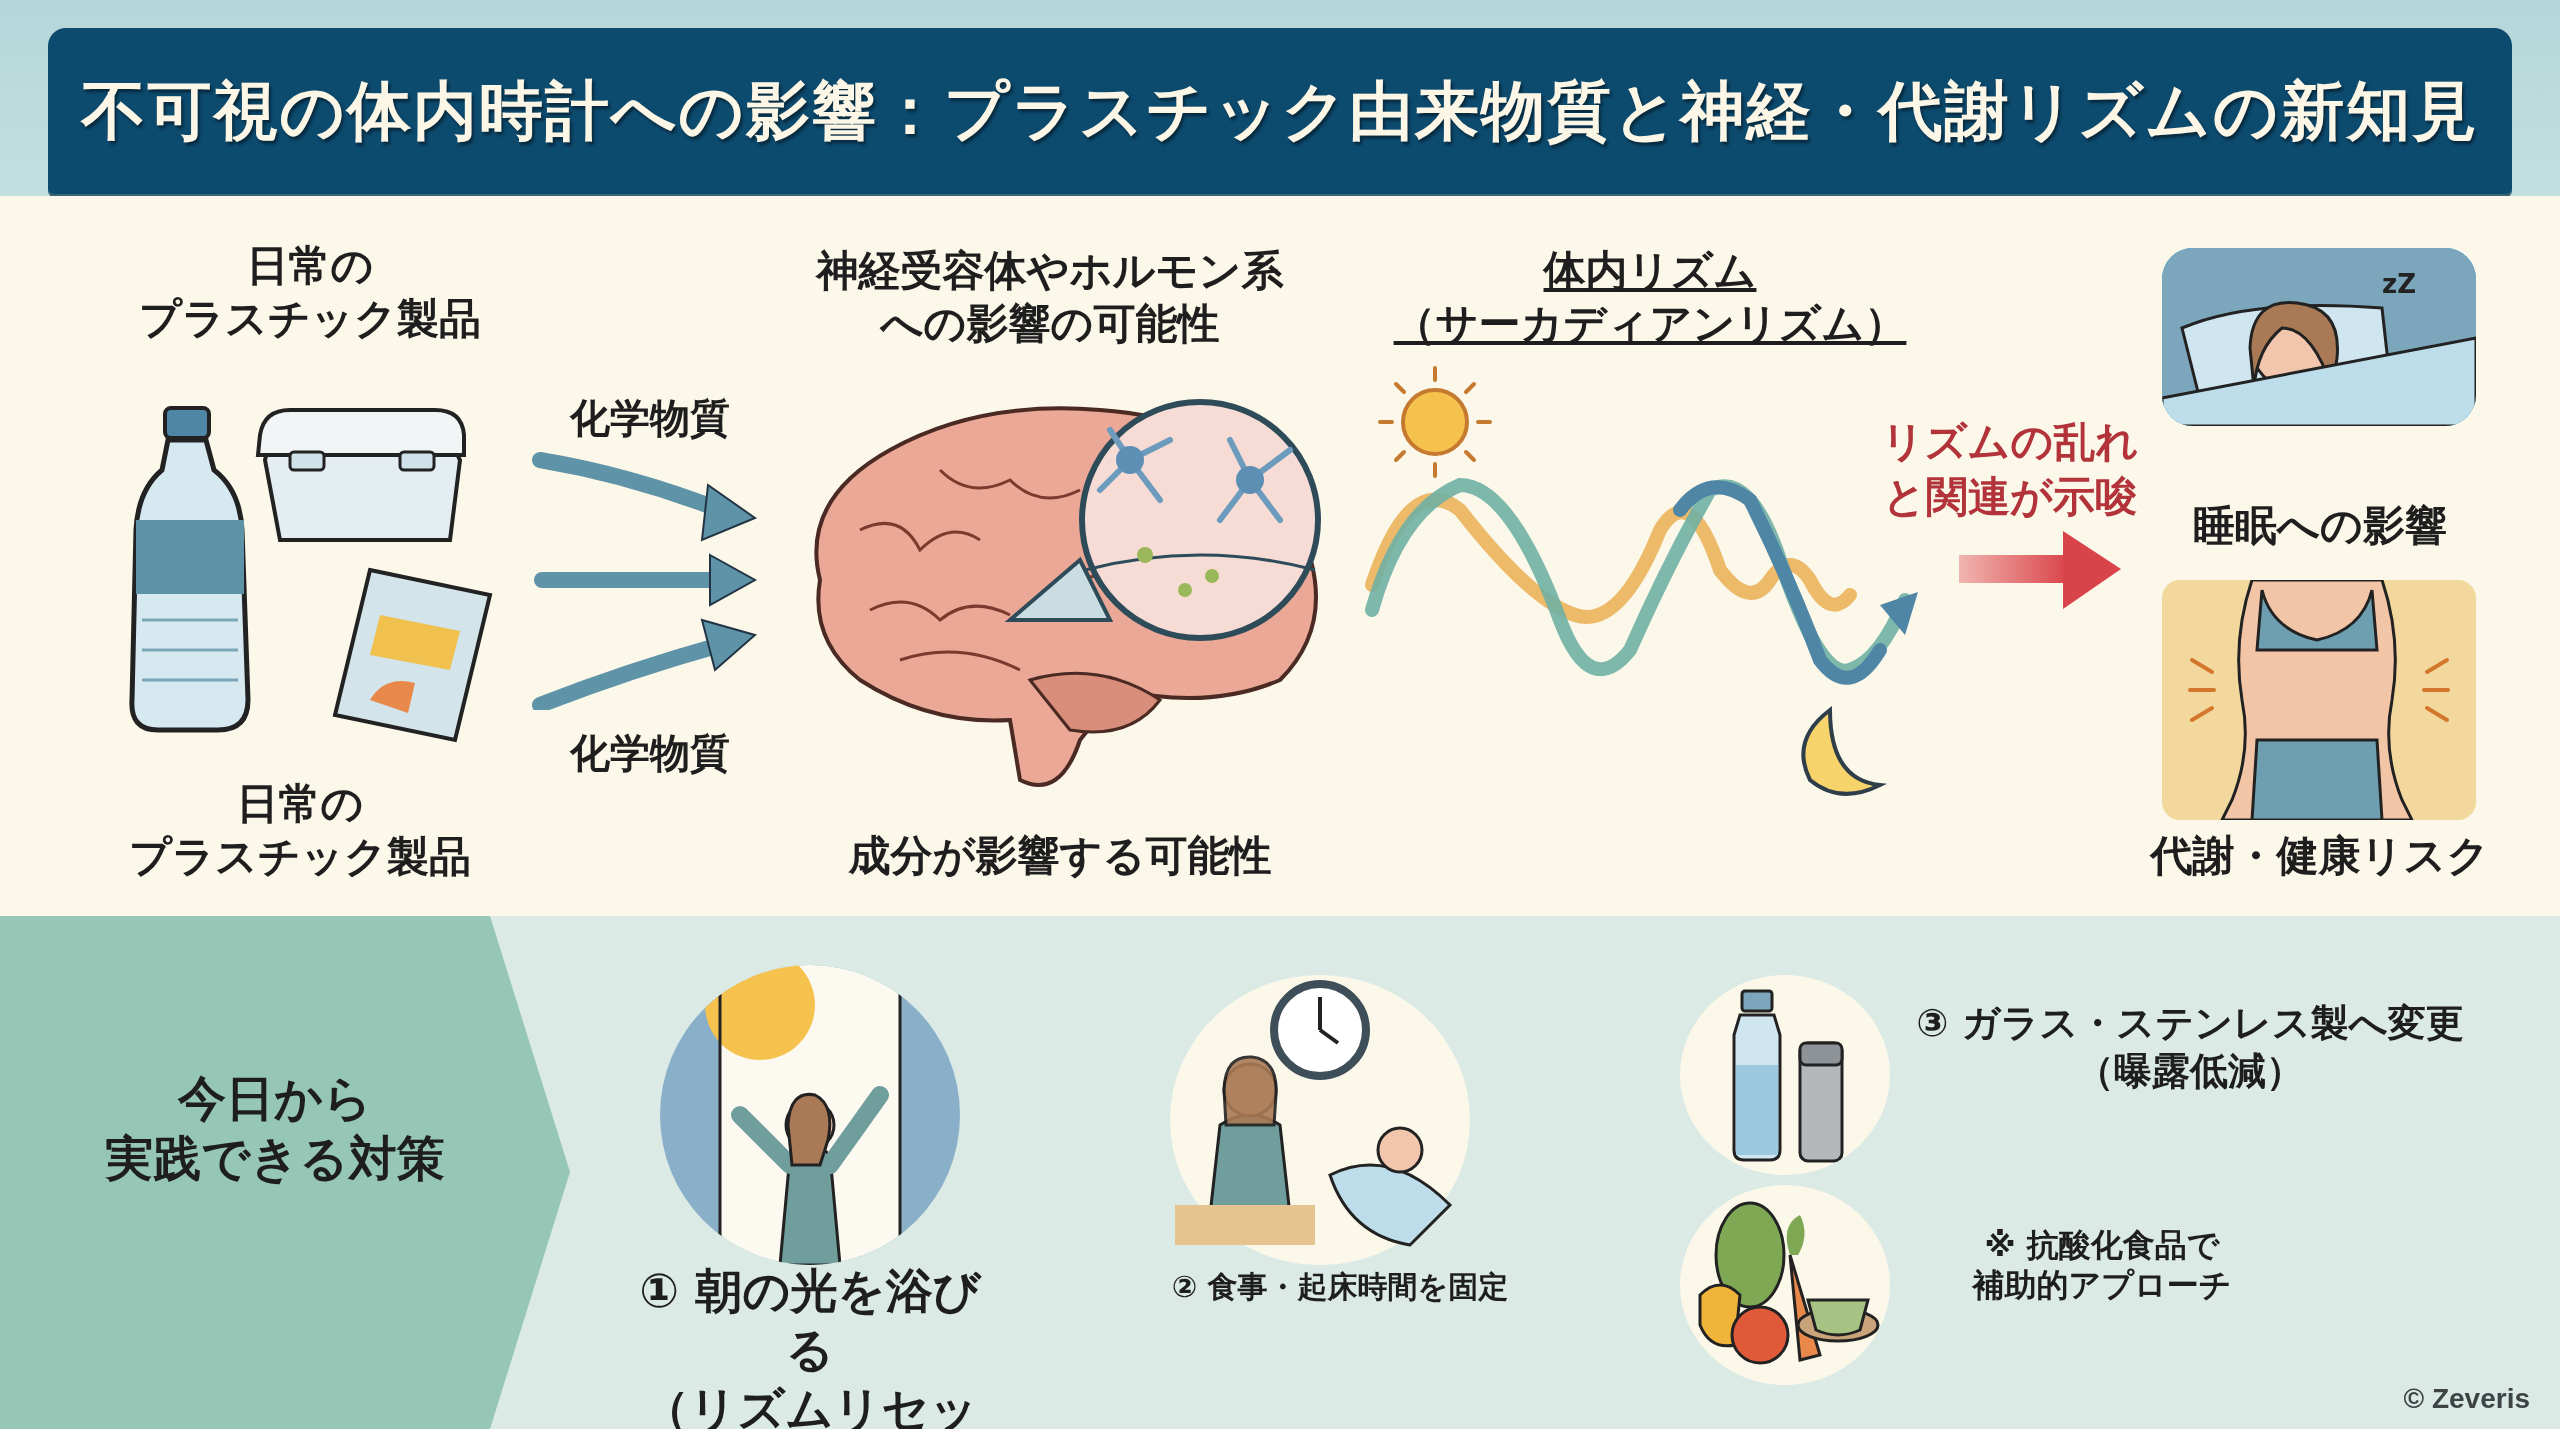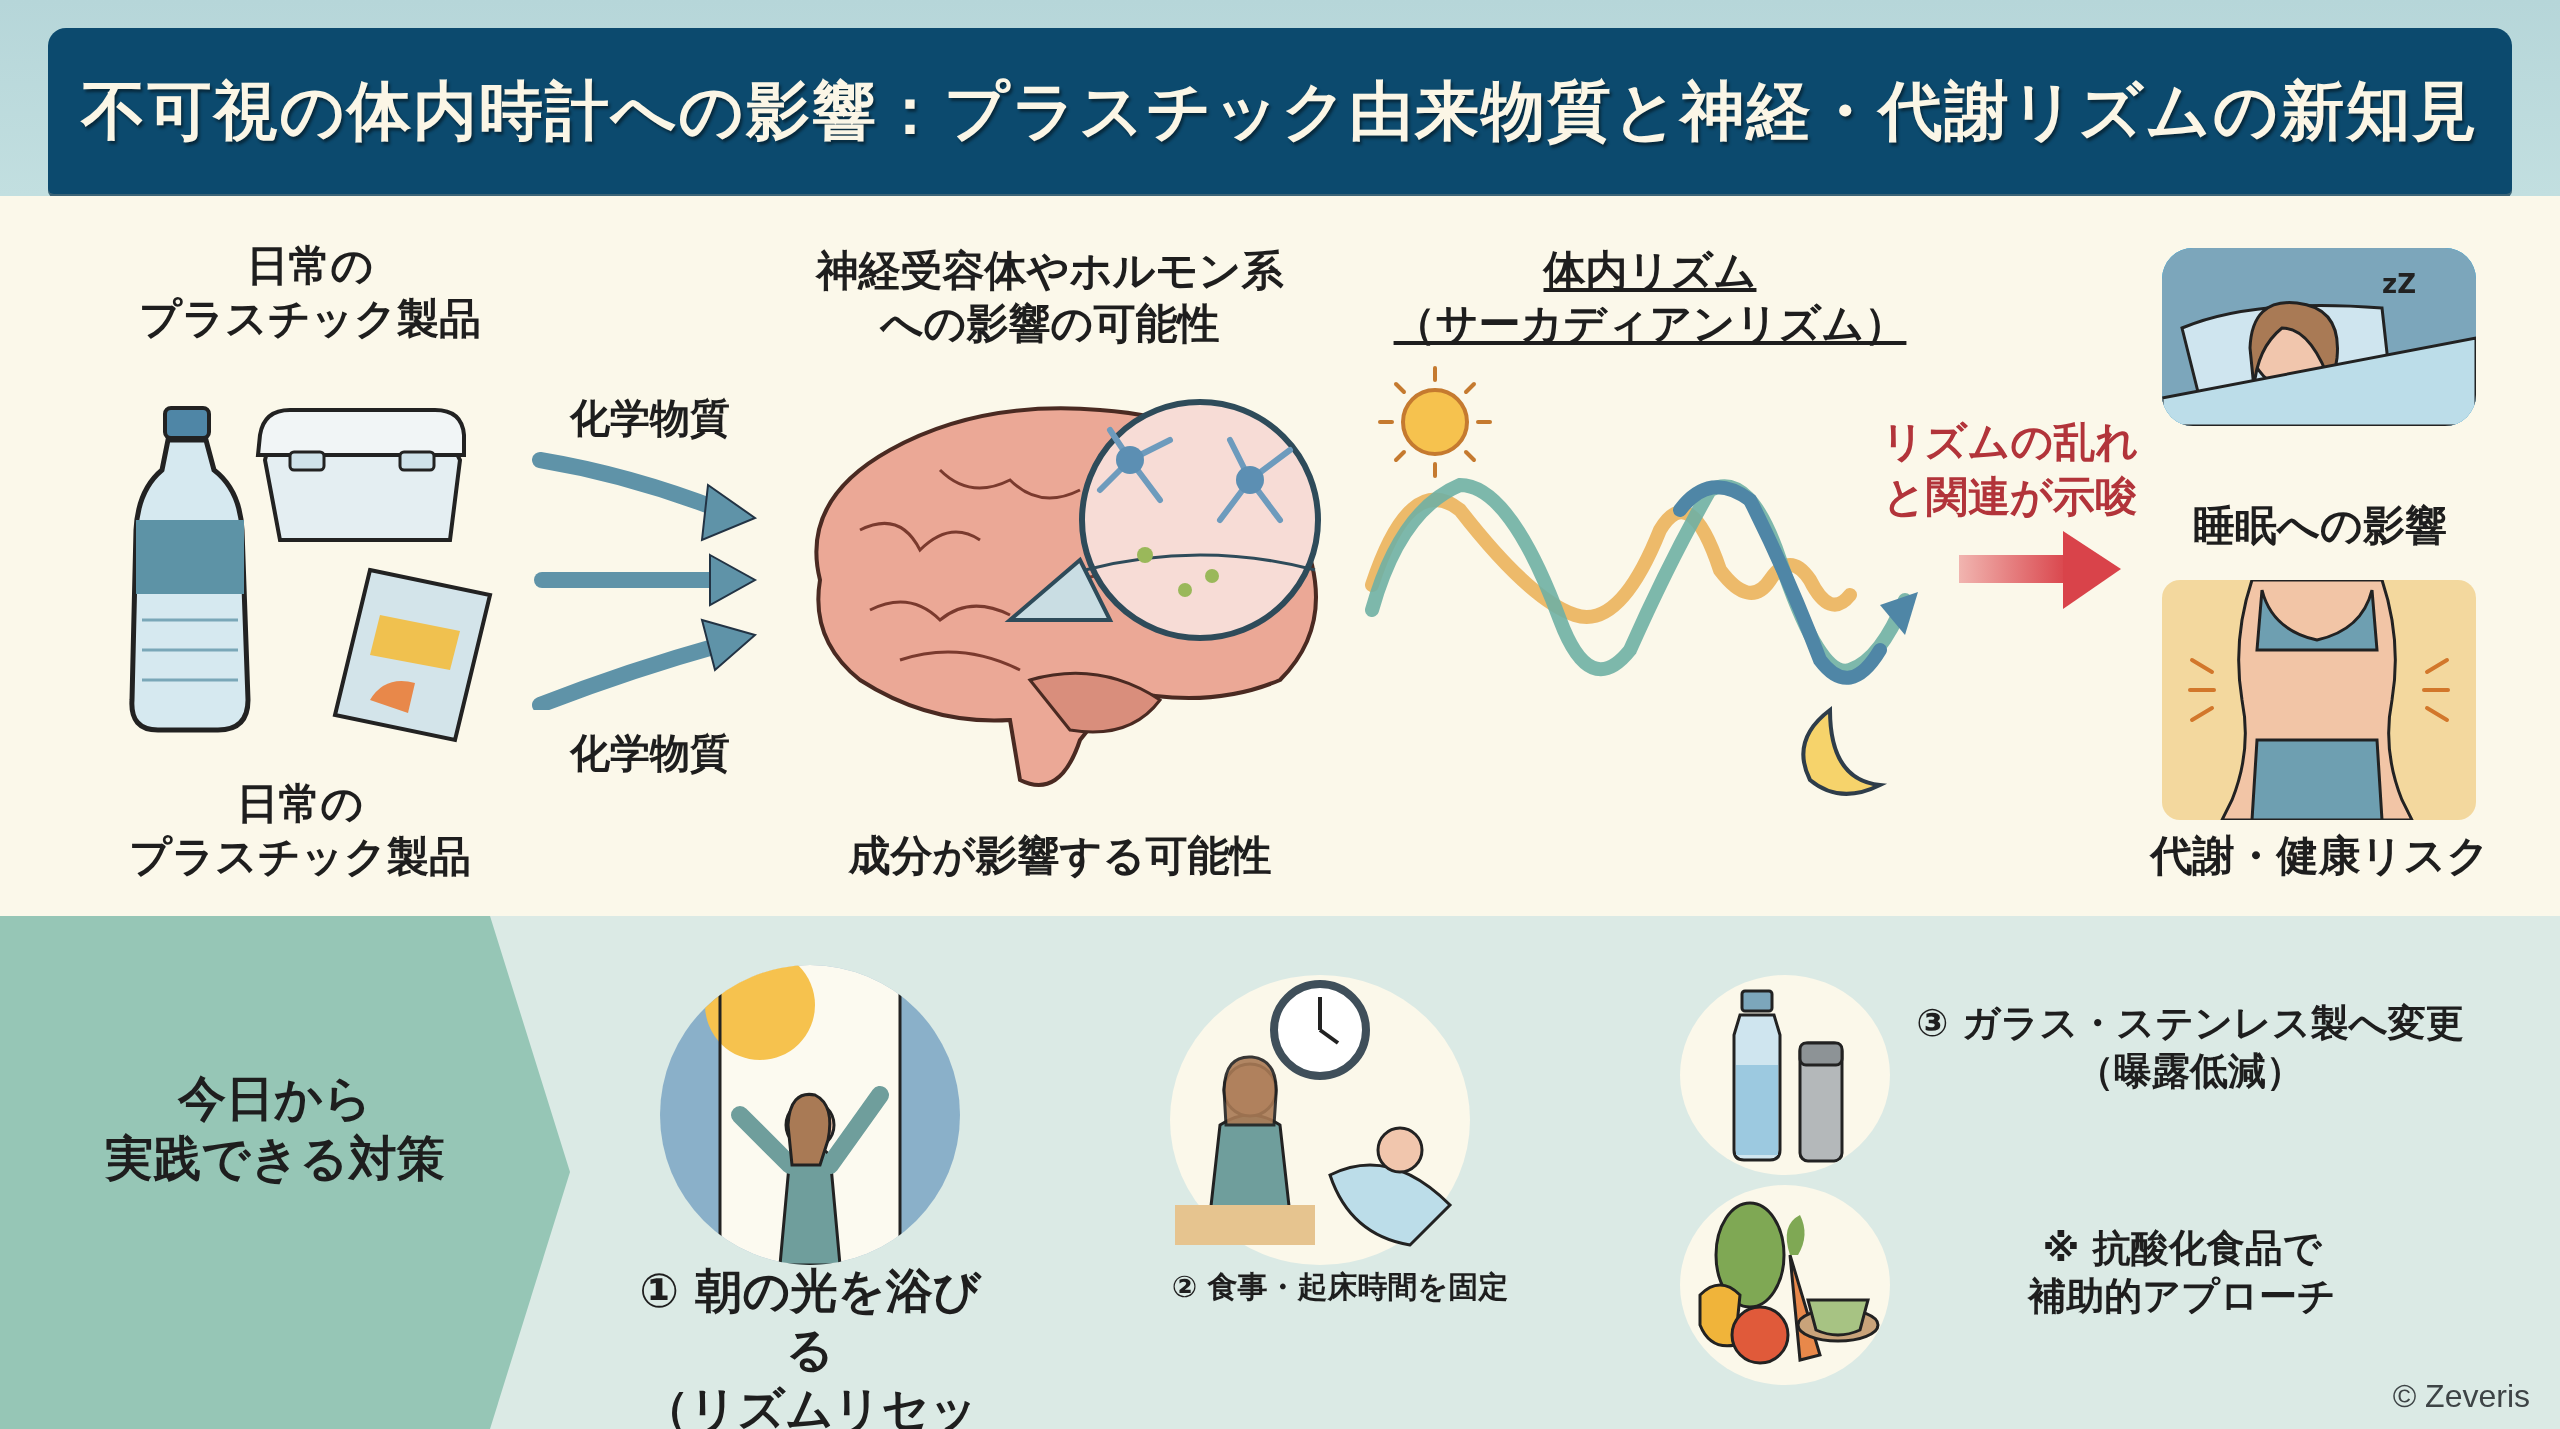--- a/index.html
+++ b/index.html
@@ -18,21 +18,21 @@
   
   #lower-panel { left:0; top:916px; width:2560px; height:513px; background:#dbeae5; }
   #lower-left-chevron { left:0; top:916px; width:570px; height:513px; background:#96c6b6; clip-path: polygon(0 0, 490px 0, 570px 256px, 490px 513px, 0 513px); }
 
   .h-label { font-size:42px; }
   .red-label { color:#b2343a; font-size:42px; font-weight:bold; text-align:center; line-height:1.3; white-space:pre-line; }
 
   .card { border-radius:18px; overflow:hidden; }
   .circle { border-radius:50%; overflow:hidden; }
 
-  #copyright { right:30px; bottom:14px; font-family:"Liberation Sans", sans-serif; font-size:32px; color:#3e4446; }
+  #copyright { right:30px; bottom:14px; font-family:"Liberation Sans", sans-serif; font-size:28px; color:#3e4446;font-weight:bold; }
 </style>
 </head>
 <body>
 
 <div id="top-band" class="abs"></div>
 <div id="title-banner" class="abs">
   <span id="title-text">不可視の体内時計への影響：プラスチック由来物質と神経・代謝リズムの新知見</span>
 </div>
 
 <div id="upper-panel" class="abs"></div>
@@ -226,16 +226,16 @@
   <svg width="210" height="200" viewBox="0 0 210 200">
     <ellipse cx="70" cy="70" rx="34" ry="52" fill="#7fa854" stroke="#222" stroke-width="3"></ellipse>
     <path d="M110 70 L140 170 L120 175 Z" fill="#e8884a" stroke="#222" stroke-width="3"></path>
     <path d="M110 70 Q100 40 120 30 Q130 50 118 70 Z" fill="#7fa854"></path>
     <path d="M20 110 Q40 90 60 110 L55 160 Q30 165 20 140 Z" fill="#f0b43a" stroke="#222" stroke-width="3"></path>
     <circle cx="80" cy="150" r="28" fill="#e05a3a" stroke="#222" stroke-width="3"></circle>
     <ellipse cx="158" cy="140" rx="40" ry="16" fill="#c9a37a" stroke="#222" stroke-width="3"></ellipse>
     <path d="M128 115 L188 115 L180 145 Q158 155 136 145 Z" fill="#a7c383" stroke="#222" stroke-width="3"></path>
   </svg>
 </div>
-<div class="abs txt" style="left:1952px;top:1225px;width:460px;font-size:38px;">※ 抗酸化食品で
+<div class="abs txt" style="left:1872px;top:1225px;width:460px;font-size:32px;">※ 抗酸化食品で
 補助的アプローチ</div>
 
 <div id="copyright" class="abs">© Zeveris</div>
 
 </body></html>

